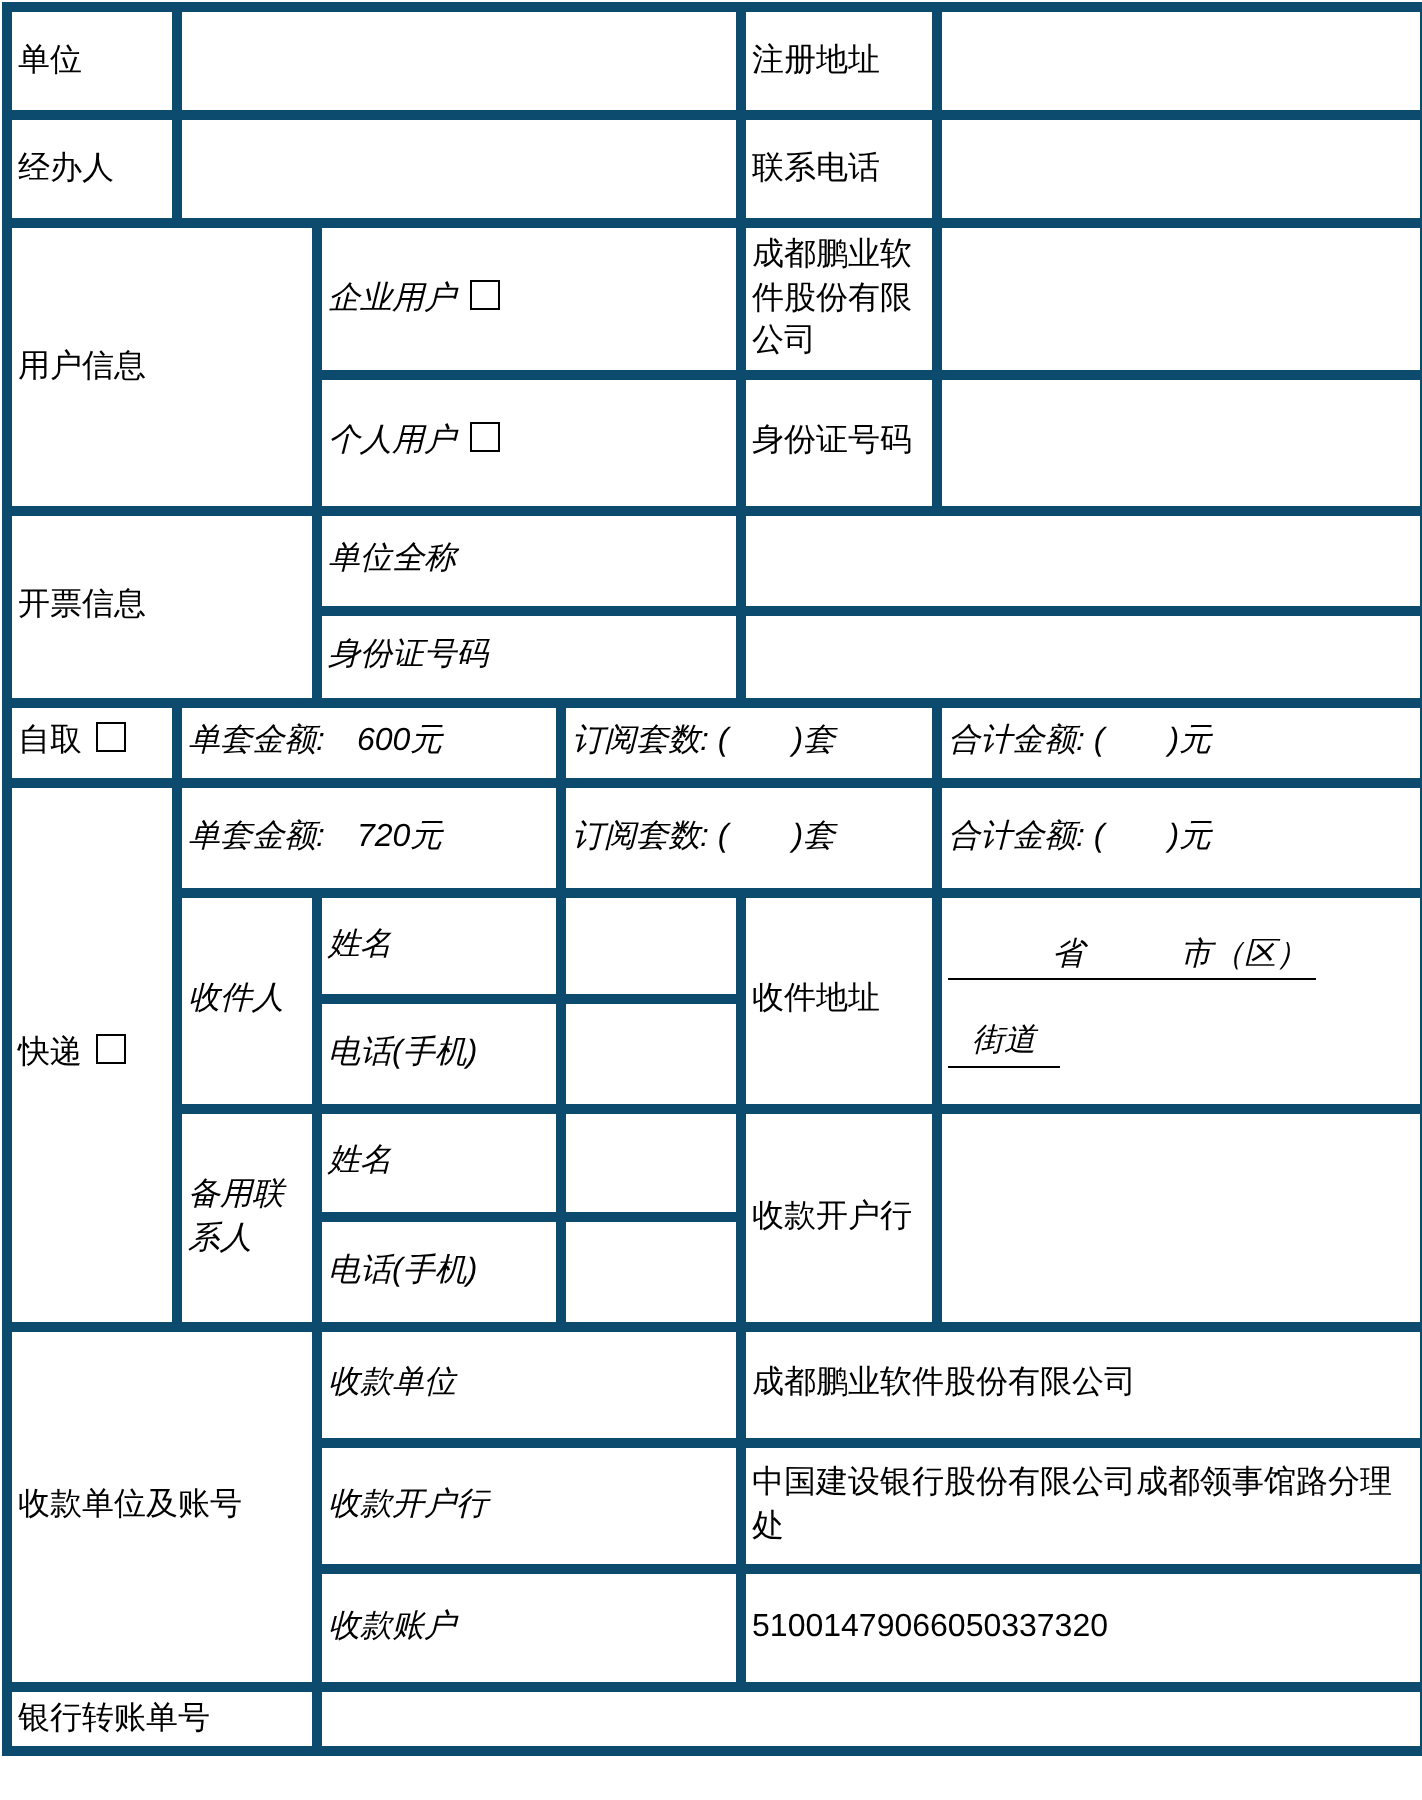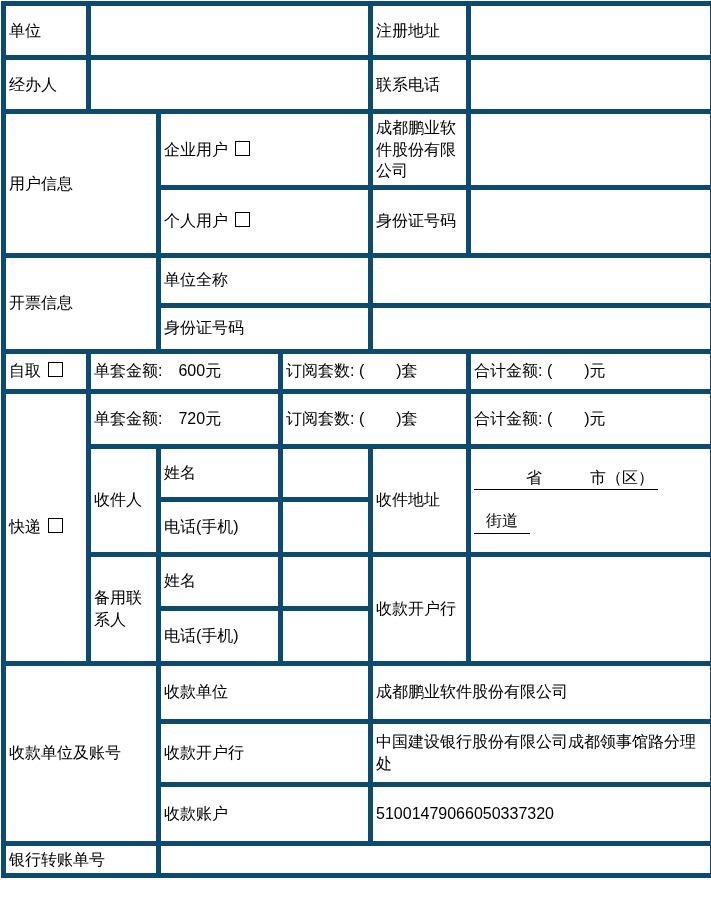--- a/index.html
+++ b/index.html
@@ -19,21 +19,21 @@
     border:5px solid #0c4a6e;
     text-align:left;
     vertical-align:middle;
     font-size:16px;
     line-height:1.35;
     padding:3px;
     overflow:hidden;
     word-break:break-all;
   }
   tr.tt td { border-top-width:2px; }
-  td.bl { border-left-width:2px; }
+  td.bl { border-left-width:2px;font-style:italic; }
   .cb {
     display:inline-block;
     width:13px; height:13px;
     border:1px solid #000;
     margin-left:7px;
     vertical-align:-1px;
     background:#fff;
   }
   .addr-l1 {
     display:inline-block;

